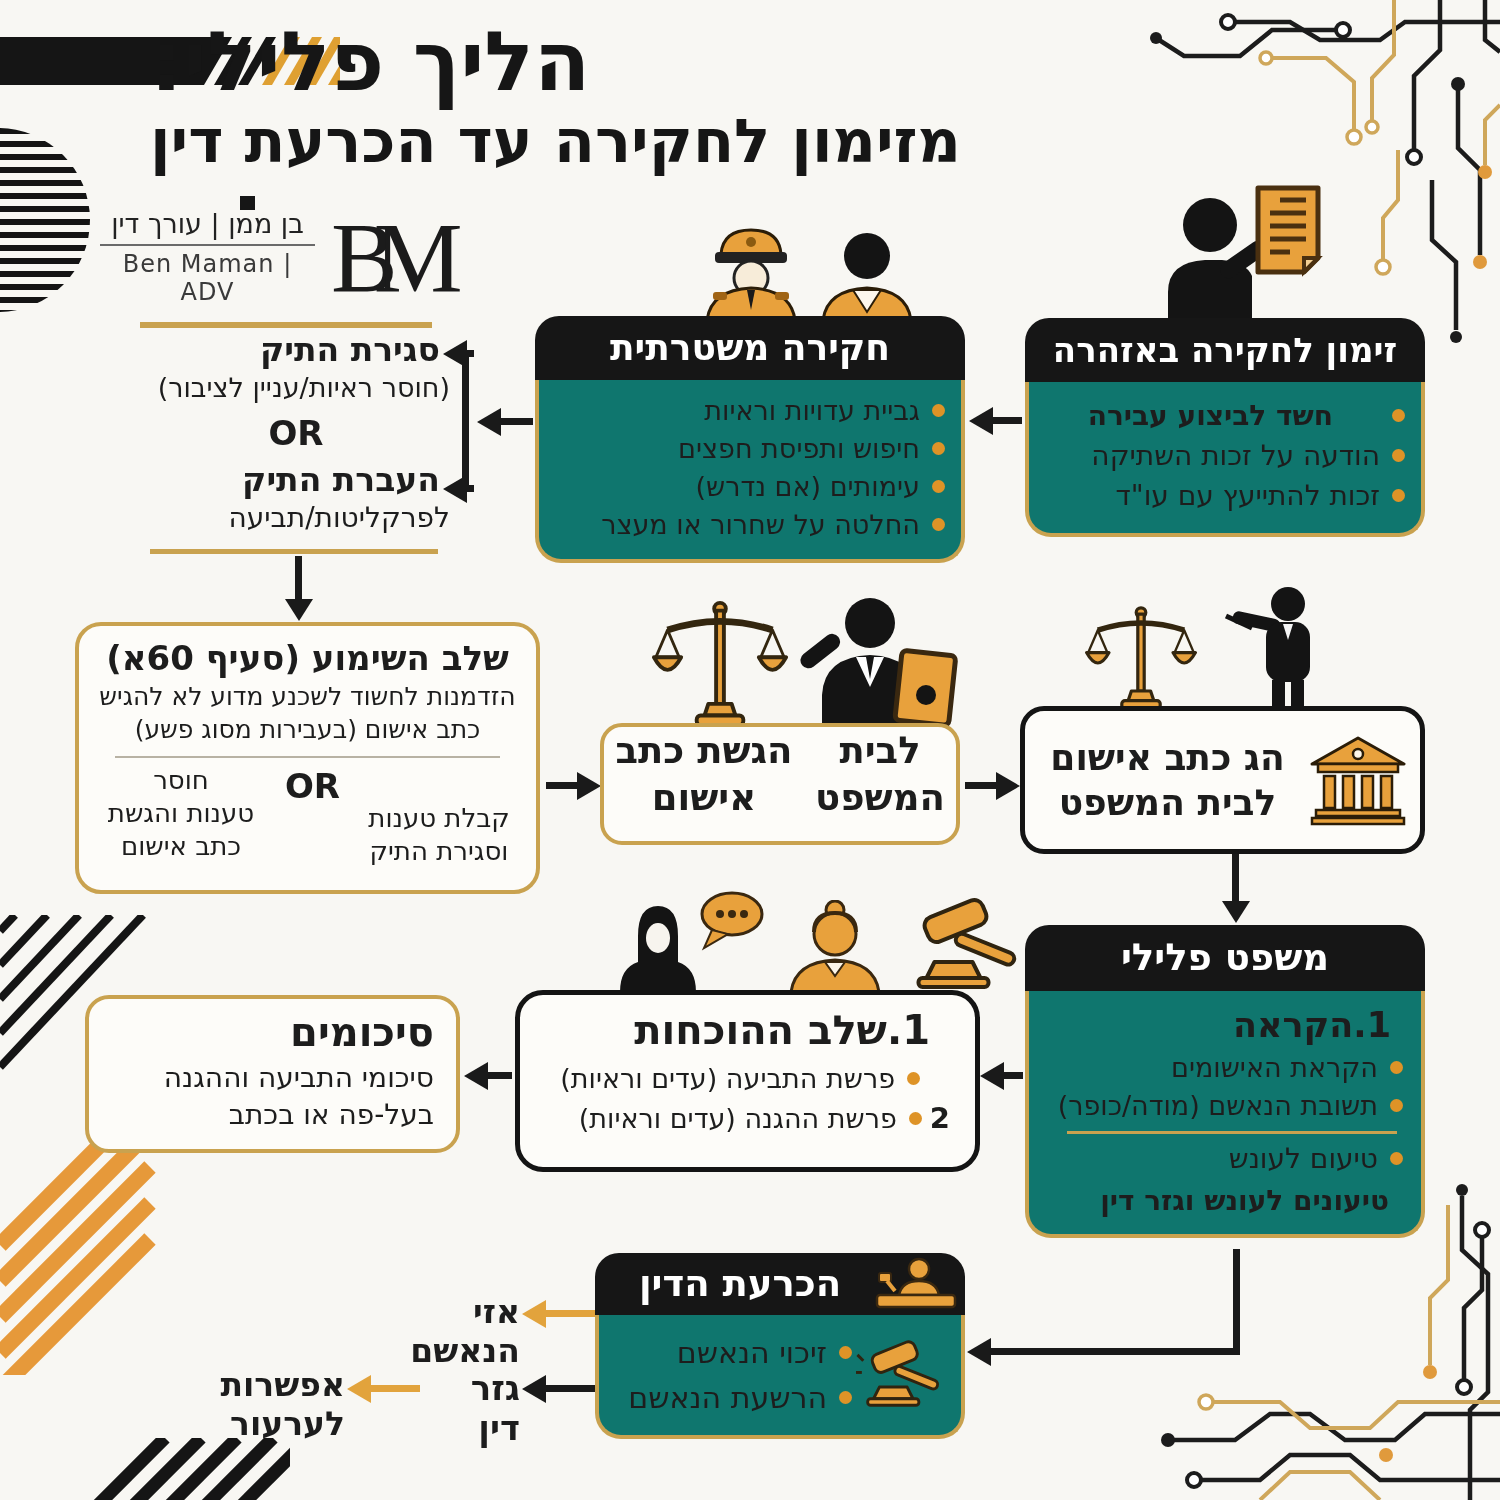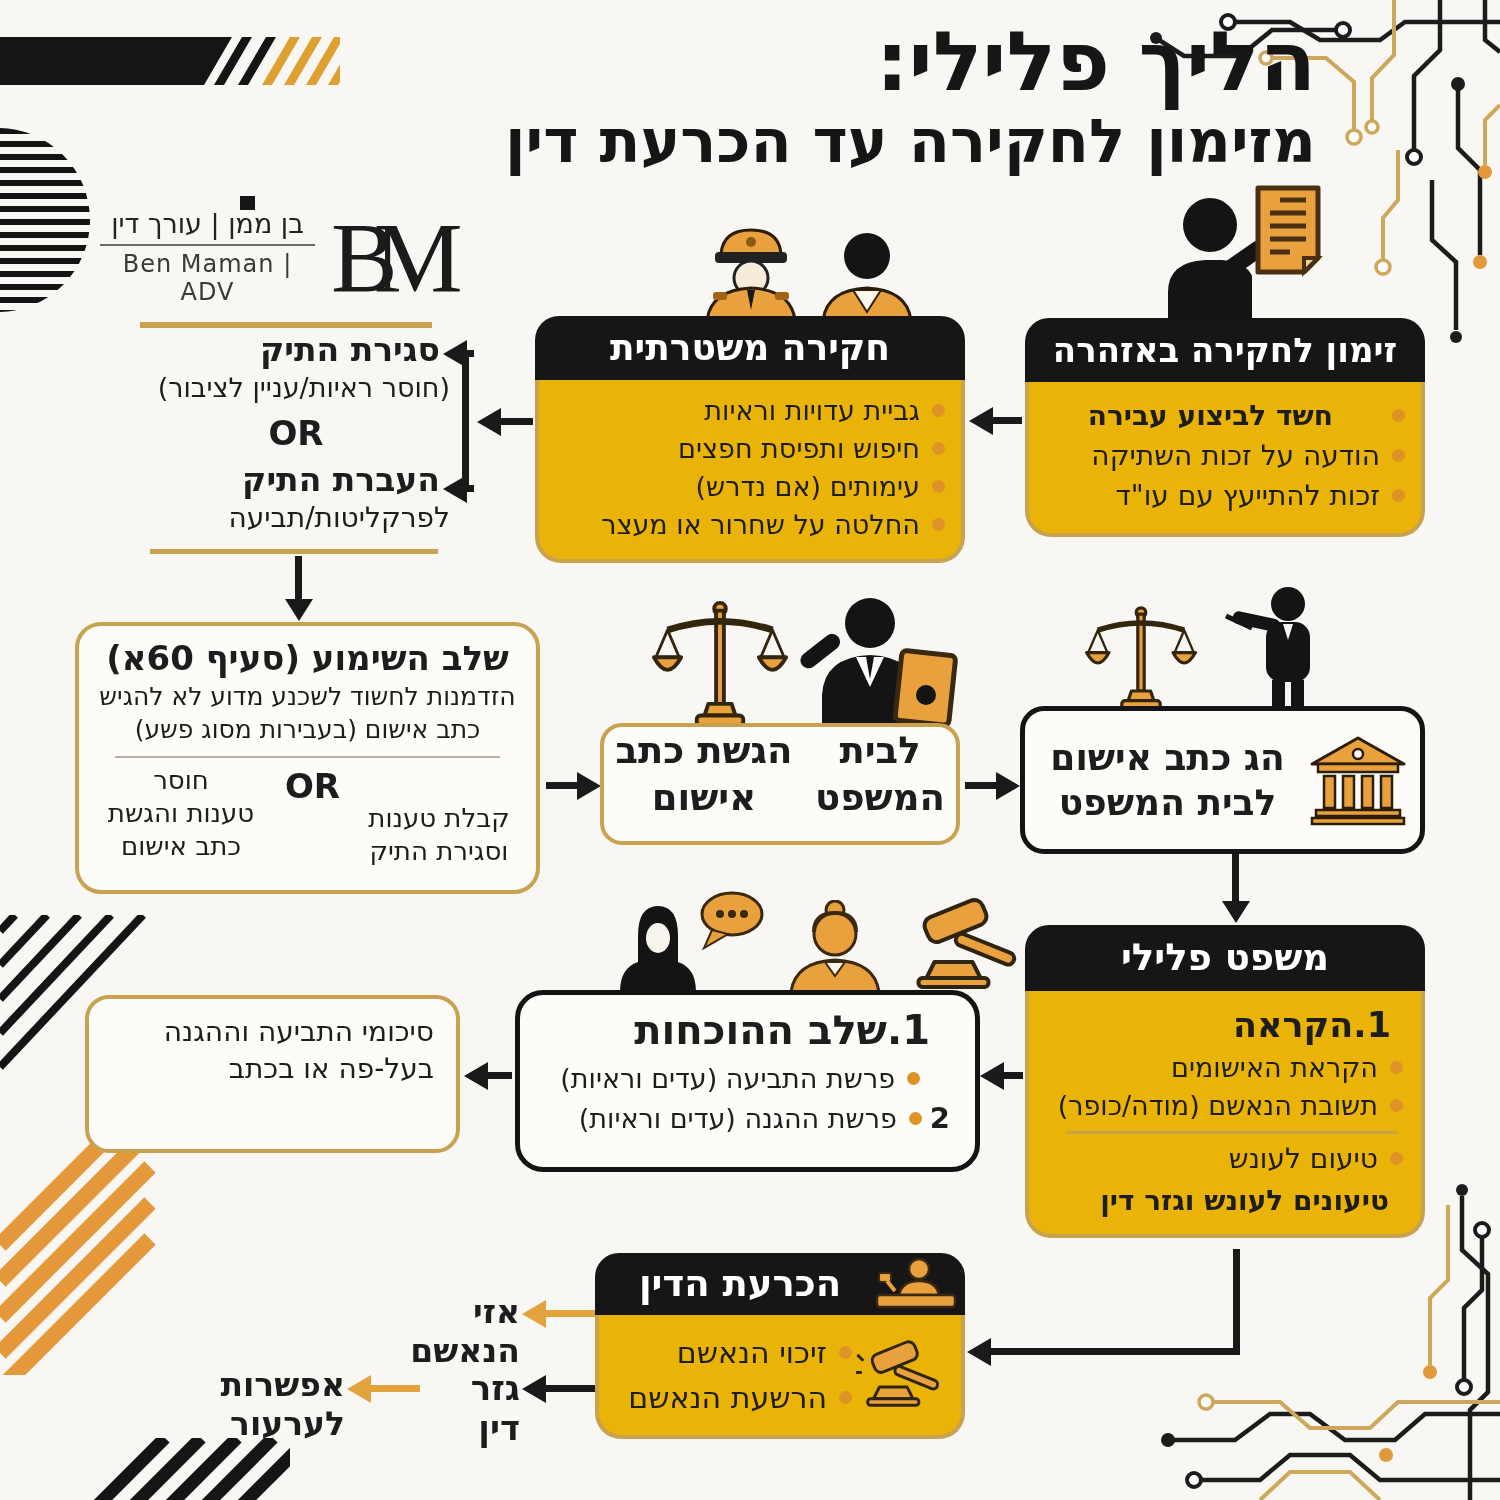--- a/index.html
+++ b/index.html
@@ -1,36 +1,36 @@
 <!DOCTYPE html>
 <html lang="he"><head>
 <meta charset="utf-8">
 <style>
   html,body{margin:0;padding:0;background:#e9e7e2;}
   .canvas{position:relative;width:1500px;height:1500px;overflow:hidden;background:#f8f7f3;
           font-family:"DejaVu Sans",sans-serif;color:#1d1d1d;}
   .abs{position:absolute;}
   
-  .title{position:absolute;left:156px;top:18px;width:1160px;text-align:right;direction:rtl;}
+  .title{position:absolute;left:150px;top:18px;width:1160px;text-align:left;direction:rtl;}
   .title .t1{font-size:82px;font-weight:bold;line-height:1.08;color:#161616;}
   .title .t2{font-size:60px;font-weight:bold;line-height:1.15;color:#161616;}
   
   .logo{position:absolute;left:100px;top:208px;display:flex;direction:ltr;align-items:center;gap:16px;}
   .logo .txt{width:215px;text-align:center;}
   .logo .heb{font-size:27px;color:#222;padding-bottom:5px;border-bottom:2px solid #6a6a6a;direction:rtl;}
   .logo .eng{font-size:24px;color:#3a3a3a;letter-spacing:1px;padding-top:4px;}
   .mono{font-family:"Liberation Serif",serif;font-size:100px;line-height:.95;color:#1b1b1b;display:flex;}
   .mono .m{margin-left:-24px;}
   .logo-bar{position:absolute;left:140px;top:322px;width:292px;height:6px;background:#c9a24f;}
   .logo-sq{position:absolute;left:240px;top:196px;width:15px;height:14px;background:#161616;}
   
   .hbox{position:absolute;}
   .hbox .hd{background:#161616;color:#fff;font-weight:bold;text-align:center;
             border-radius:24px 24px 0 0;position:relative;}
-  .hbox .bd{background:#eab308;border:4px solid #c9a24f;border-top:none;
+  .hbox .bd{background:#0f766e;border:4px solid #c9a24f;border-top:none;
             border-radius:0 0 26px 26px;}
   .pbox{position:absolute;background:#fdfcf9;border:4px solid #c9a24f;border-radius:26px;box-sizing:border-box;}
   .pbox.bb{border:5px solid #141414;border-radius:24px;}
   .brow{display:flex;direction:rtl;align-items:center;margin:7px 0;font-size:28px;}
   .brow .dot{flex:0 0 13px;width:13px;height:13px;border-radius:50%;background:#de9327;margin-left:12px;}
   .brow.b{font-weight:bold;gap:47px;}
   .divider{height:2px;background:#b8b2a4;}
   .gdivider{height:3px;background:#c9a24f;}
   
   .arr{position:absolute;--c:#1a1a1a;background:var(--c);}
@@ -388,20 +388,21 @@
       <span>פרשת התביעה (עדים וראיות)</span>
       </div>
     <div class="brow" style="font-size:27px;padding-right:25px;">
       <span style="font-weight:bold;font-size:29px;margin-left:8px;">2</span>
       <span class="dot"></span>
       <span>פרשת ההגנה (עדים וראיות)</span>
       </div>
   </div>
 
   <div class="pbox" style="left:85px;top:995px;width:375px;height:158px;border-radius:24px;direction:rtl;text-align:right;padding:10px 22px 0 10px;">
+    <div style="font-size:40px;font-weight:bold;">סיכומים</div>
     <div style="font-size:28px;line-height:37px;margin-top:4px;">סיכומי התביעה וההגנה</div>
     <div style="font-size:28px;line-height:37px;">בעל-פה או בכתב</div>
   </div>
 
   <div class="hbox" style="left:595px;top:1253px;width:370px">
     <div class="hd" style="font-size:37px;line-height:62px;padding-right:80px;">
       <span>הכרעת הדין</span>
       <svg width="82" height="58" viewBox="0 0 82 58" style="position:absolute;right:8px;top:2px;">
         <circle cx="44" cy="14" r="10" fill="#e8a13c" stroke="#3a2810" stroke-width="2.5"></circle>
         <path d="M24 40 Q27 26 44 26 Q61 26 64 40 Z" fill="#e8a13c" stroke="#3a2810" stroke-width="2.5"></path>

